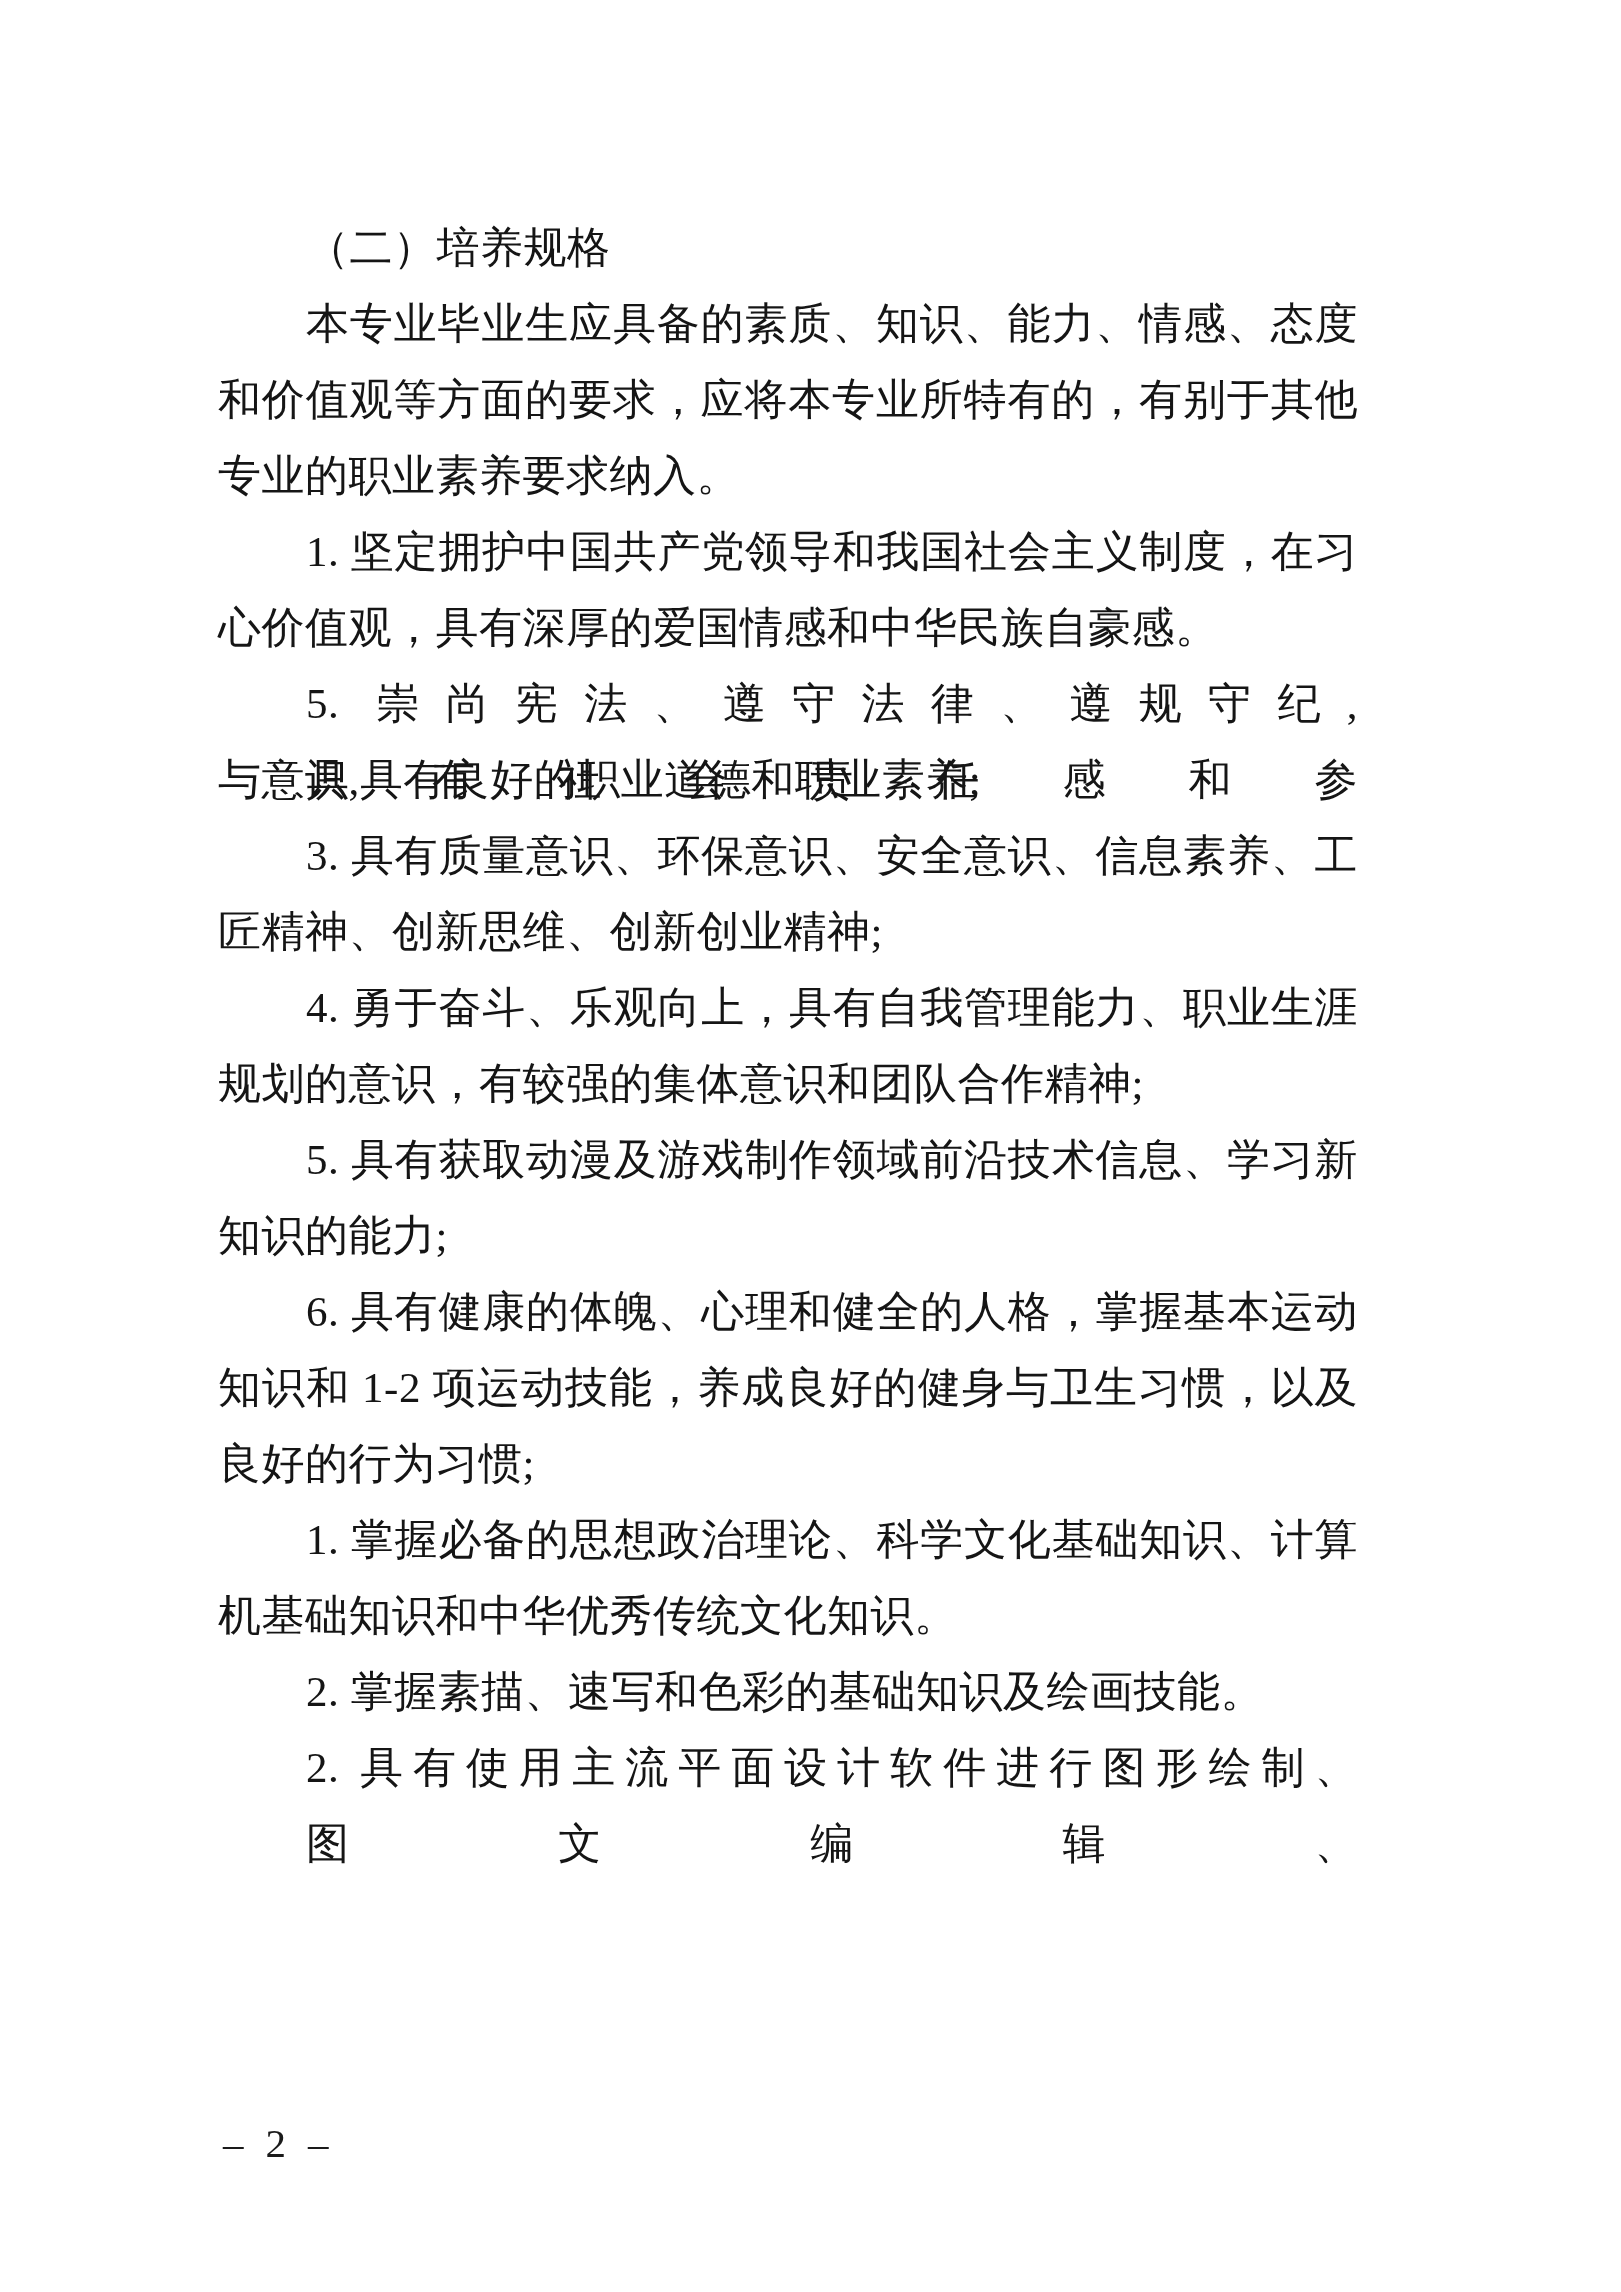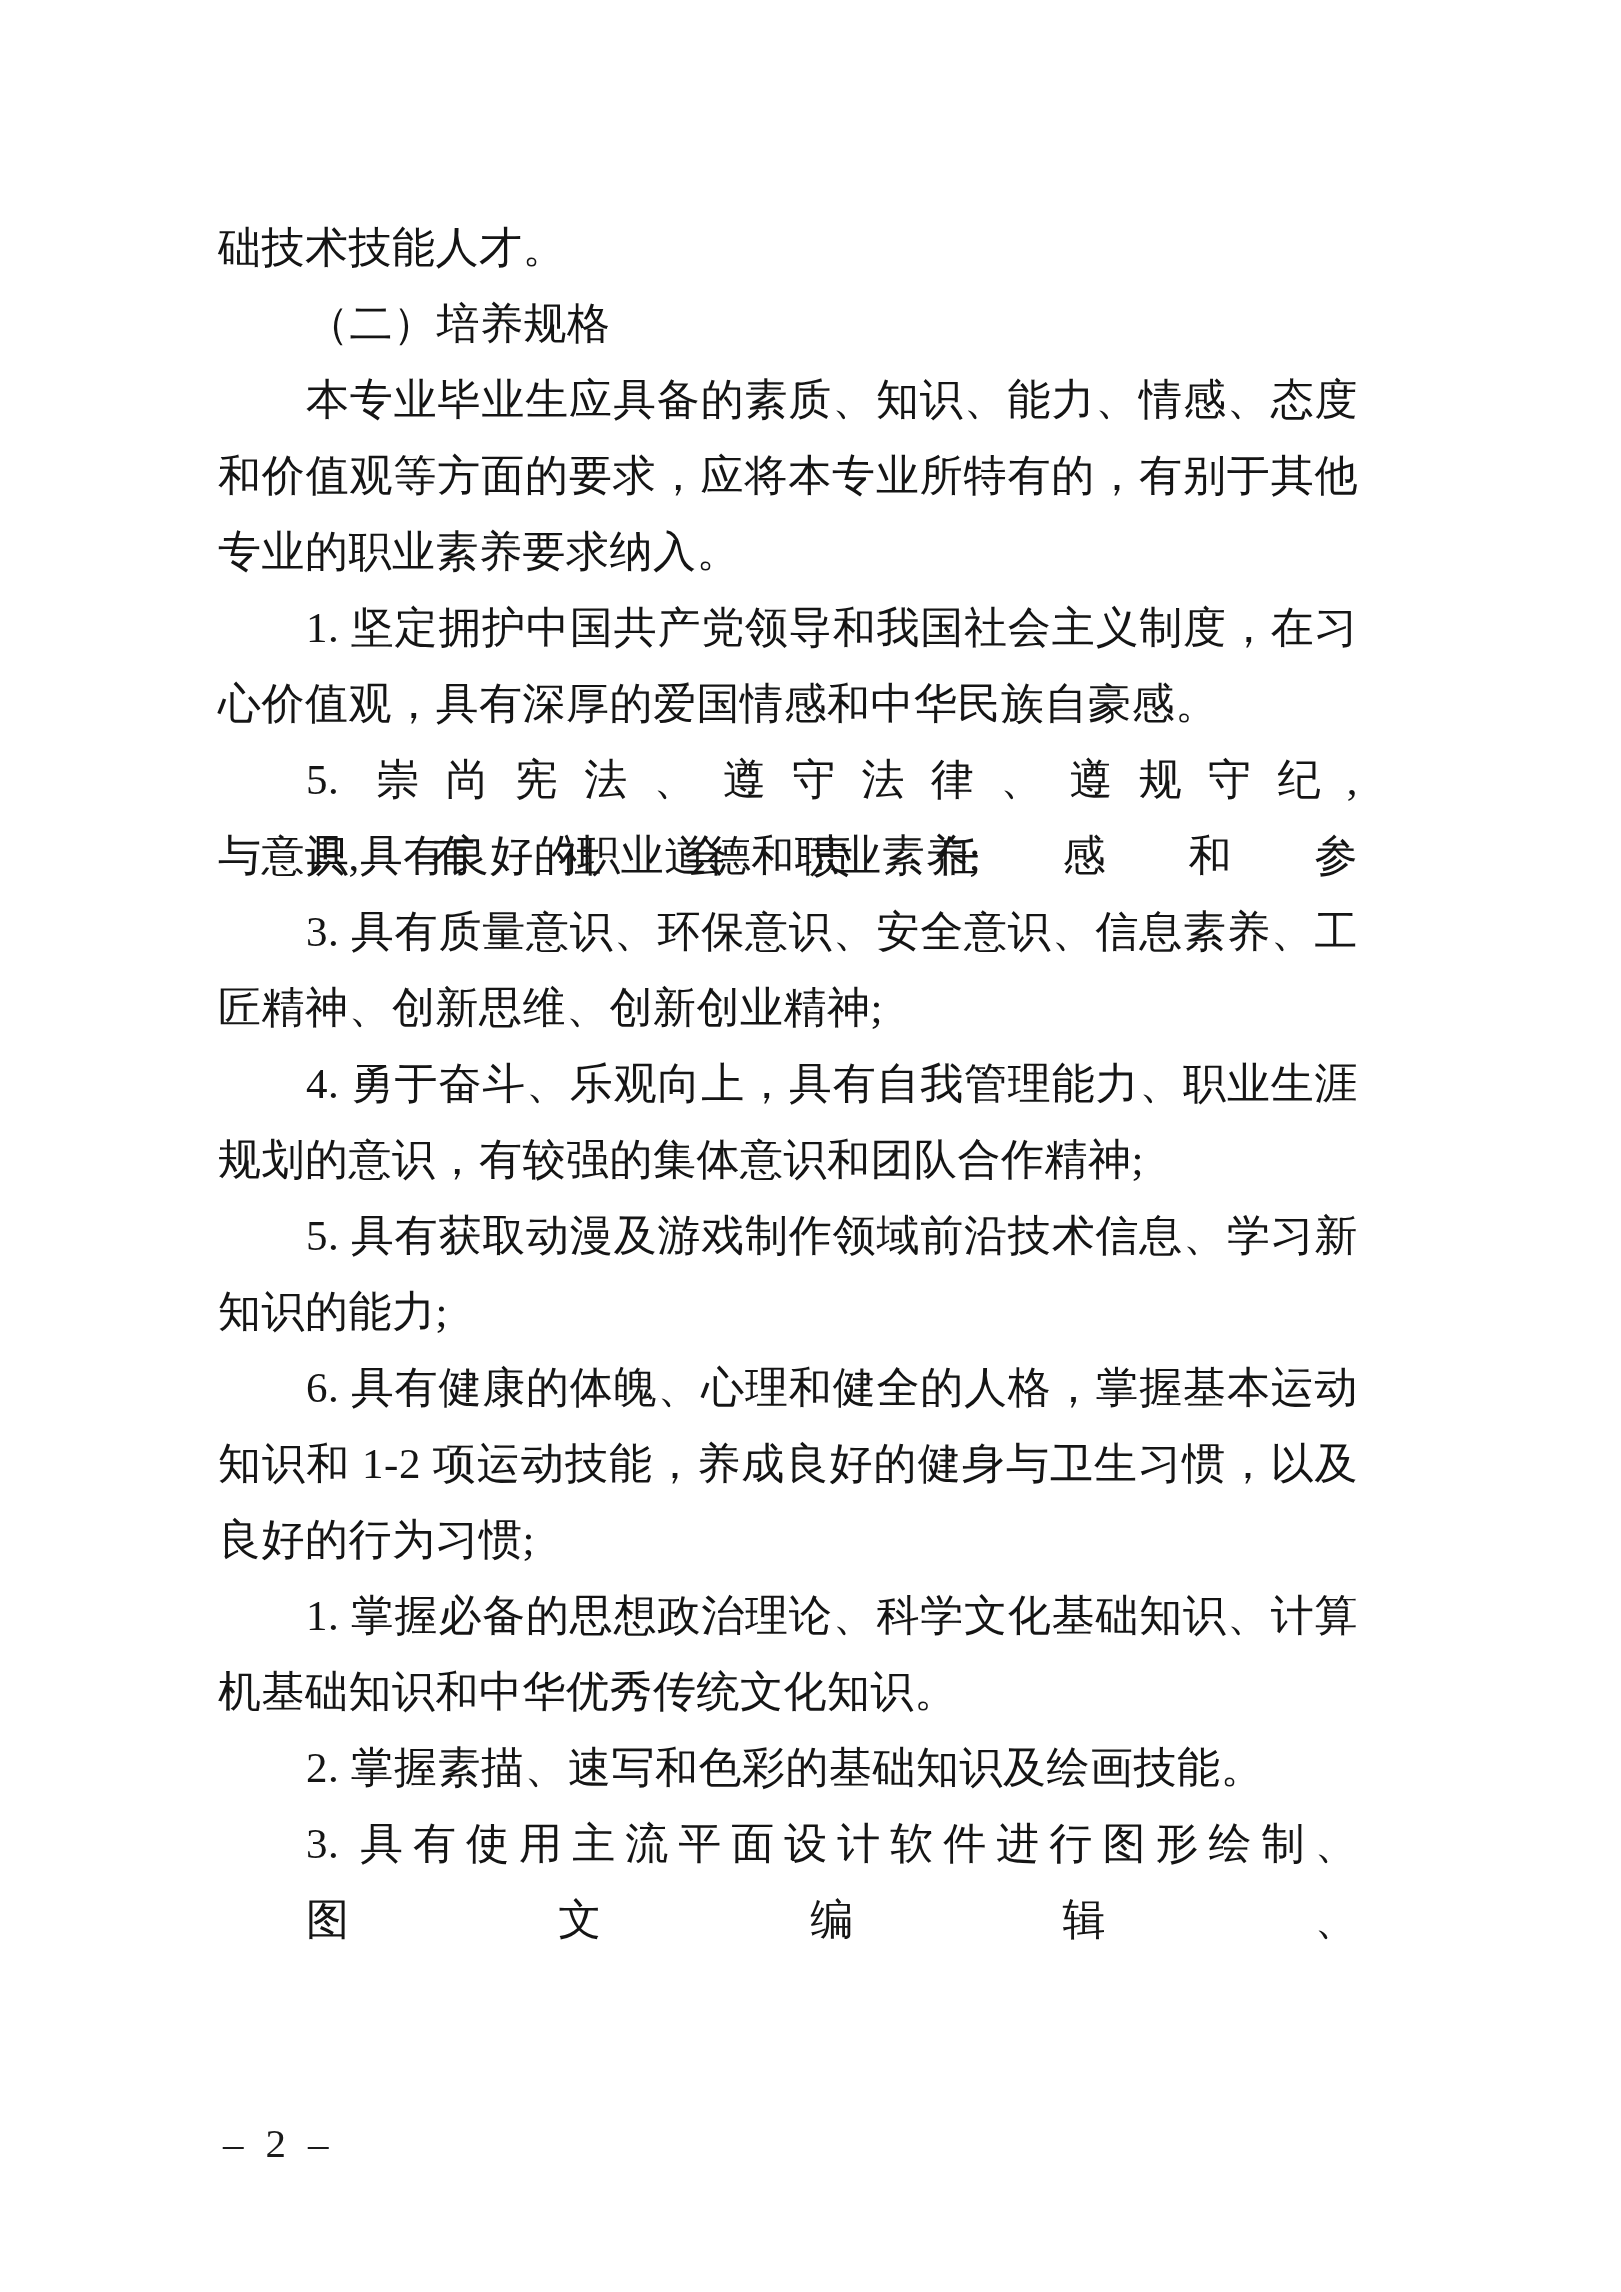--- a/index.html
+++ b/index.html
@@ -56,40 +56,39 @@
     color: #1a1a1a;
   }
 </style>
 </head>
 <body>
 
 <div class="page">
 
   <div class="text-block">
 
-  <div class="line">础技术技能人才。</div>
       <div class="line indent">（二）培养规格</div>
       <div class="line indent fill">本专业毕业生应具备的素质、知识、能力、情感、态度</div>
       <div class="line fill">和价值观等方面的要求，应将本专业所特有的，有别于其他</div>
       <div class="line">专业的职业素养要求纳入。</div>
       <div class="line indent fill">1. 坚定拥护中国共产党领导和我国社会主义制度，在习</div>
       <div class="line">心价值观，具有深厚的爱国情感和中华民族自豪感。</div>
       <div class="line indent fill">5. 崇尚宪法、遵守法律、遵规守纪,具有社会责任感和参</div>
       <div class="line">与意识,具有良好的职业道德和职业素养;</div>
       <div class="line indent fill">3. 具有质量意识、环保意识、安全意识、信息素养、工</div>
       <div class="line">匠精神、创新思维、创新创业精神;</div>
       <div class="line indent fill">4. 勇于奋斗、乐观向上，具有自我管理能力、职业生涯</div>
       <div class="line">规划的意识，有较强的集体意识和团队合作精神;</div>
       <div class="line indent fill">5. 具有获取动漫及游戏制作领域前沿技术信息、学习新</div>
       <div class="line">知识的能力;</div>
       <div class="line indent fill">6. 具有健康的体魄、心理和健全的人格，掌握基本运动</div>
       <div class="line fill">知识和 1-2 项运动技能，养成良好的健身与卫生习惯，以及</div>
       <div class="line">良好的行为习惯;</div>
       <div class="line indent fill">1. 掌握必备的思想政治理论、科学文化基础知识、计算</div>
       <div class="line">机基础知识和中华优秀传统文化知识。</div>
       <div class="line indent">2. 掌握素描、速写和色彩的基础知识及绘画技能。</div>
-      <div class="line indent fill">3. 具有使用主流平面设计软件进行图形绘制、图文编辑、</div>
+      <div class="line indent fill">2. 具有使用主流平面设计软件进行图形绘制、图文编辑、</div>
     </div>
 
   <div class="page-number">– 2 –</div>
 
 </div>
 
 
 </body></html>

